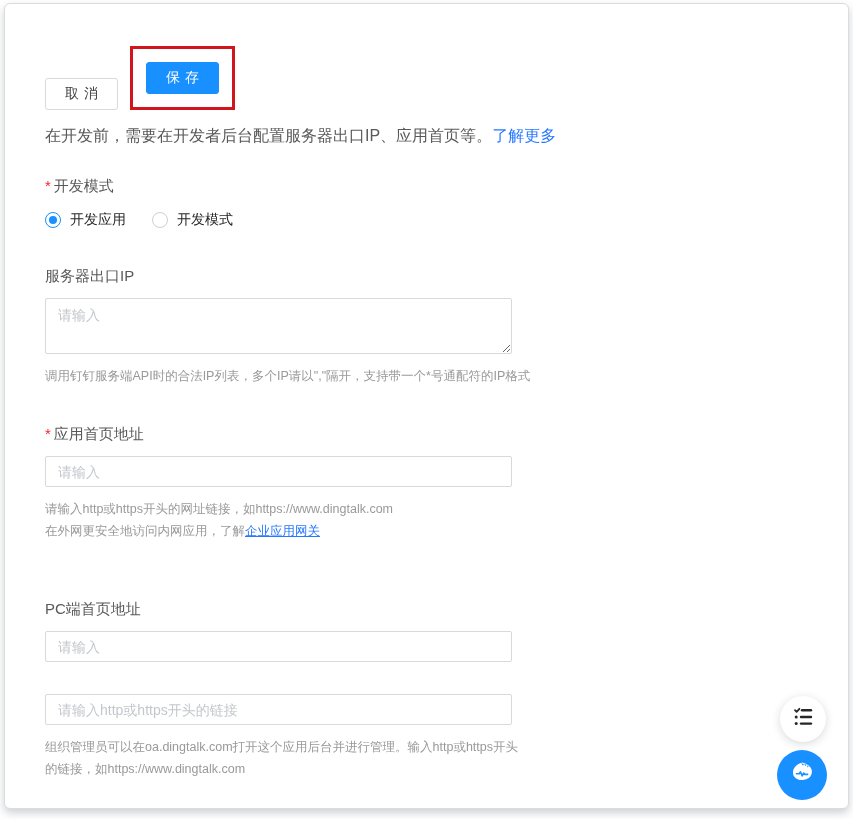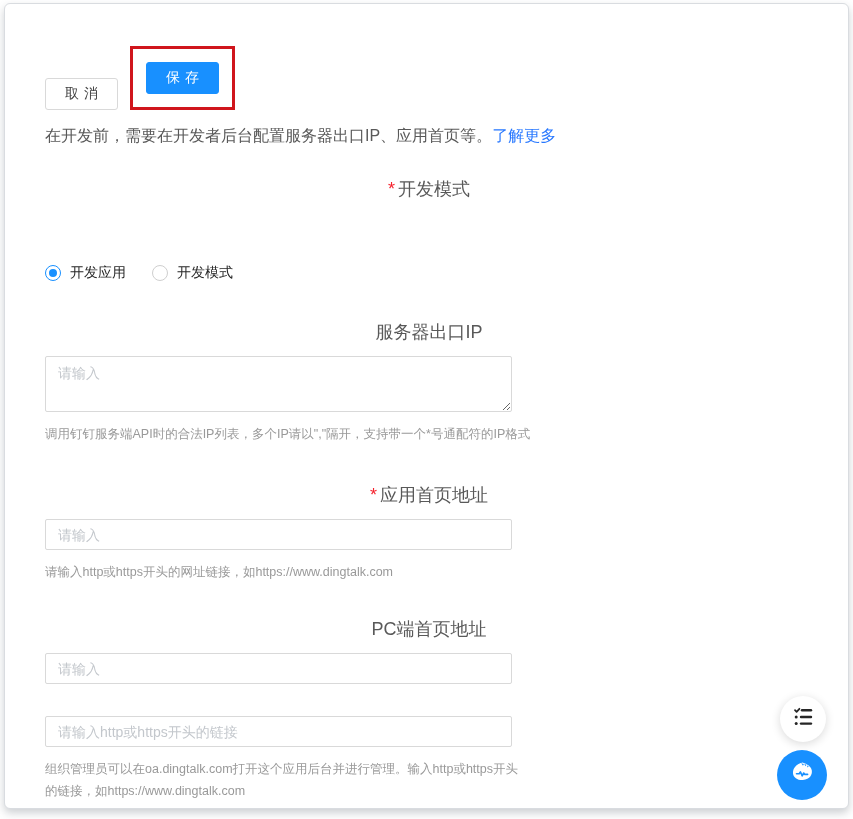--- a/index.html
+++ b/index.html
@@ -36,25 +36,25 @@
     display: inline-block;
     margin-left: 12px;
     border: 3px solid #d0151c;
     padding: 13px;
   }
   
   .intro { margin-top: 16px; font-size: 16px; color: #595959; }
   .link { color: #2878ff; text-decoration: none; cursor: pointer; }
   .link-underline { text-decoration: underline; }
   
-  .field-label { font-size: 18px; color: #595959; text-align: center; }
+  .field-label { font-size: 15px; color: #595959; }
   .req { color: #f5222d; margin-right: 3px; }
   .fld-devmode { margin-top: 30px; }
   .radio-row { margin-top: 15px; display: flex; align-items: center; }
-  .radio { display: flex; align-items: center; font-size: 14px; color: #262626; cursor: pointer; margin-right: 26px; margin-top: 48px; }
+  .radio { display: flex; align-items: center; font-size: 14px; color: #262626; cursor: pointer; margin-right: 26px; }
   .radio-circle {
     width: 16px; height: 16px; border-radius: 50%;
     border: 1px solid #cfcfcf; background: #fff;
     margin-right: 9px; position: relative; flex: 0 0 auto;
   }
   .radio-circle.selected { border: 1.5px solid #1890ff; }
   .radio-circle.selected::after {
     content: ""; position: absolute; left: 50%; top: 50%;
     width: 8px; height: 8px; margin: -4px 0 0 -4px;
     border-radius: 50%; background: #1890ff;
@@ -129,24 +129,25 @@
     <div class="field-label">服务器出口IP</div>
     <textarea class="textarea" placeholder="请输入" style=""></textarea>
     <div class="help help-nowrap">调用钉钉服务端API时的合法IP列表，多个IP请以","隔开，支持带一个*号通配符的IP格式</div>
   </div>
 
   <div class="fld">
     <div class="field-label"><span class="req">*</span><span>应用首页地址</span></div>
     <input class="text-input" type="text" placeholder="请输入" style="">
     <div class="help help-wrap">
       <div>请输入http或https开头的网址链接，如https://www.dingtalk.com</div>
+      <div><span>在外网更安全地访问内网应用，了解</span><a class="link link-underline">企业应用网关</a></div>
     </div>
   </div>
 
-  <div class="fld" style="margin-top:34px;">
+  <div class="fld" style="margin-top:58px;">
     <div class="field-label">PC端首页地址</div>
     <input class="text-input" type="text" placeholder="请输入" style="">
   </div>
 
   <div class="fld fld-tight">
     <input class="text-input" type="text" placeholder="请输入http或https开头的链接" style="">
     <div class="help help-wrap">组织管理员可以在oa.dingtalk.com打开这个应用后台并进行管理。输入http或https开头的链接，如https://www.dingtalk.com</div>
   </div>
 
   <div class="float-btn float-checklist">

